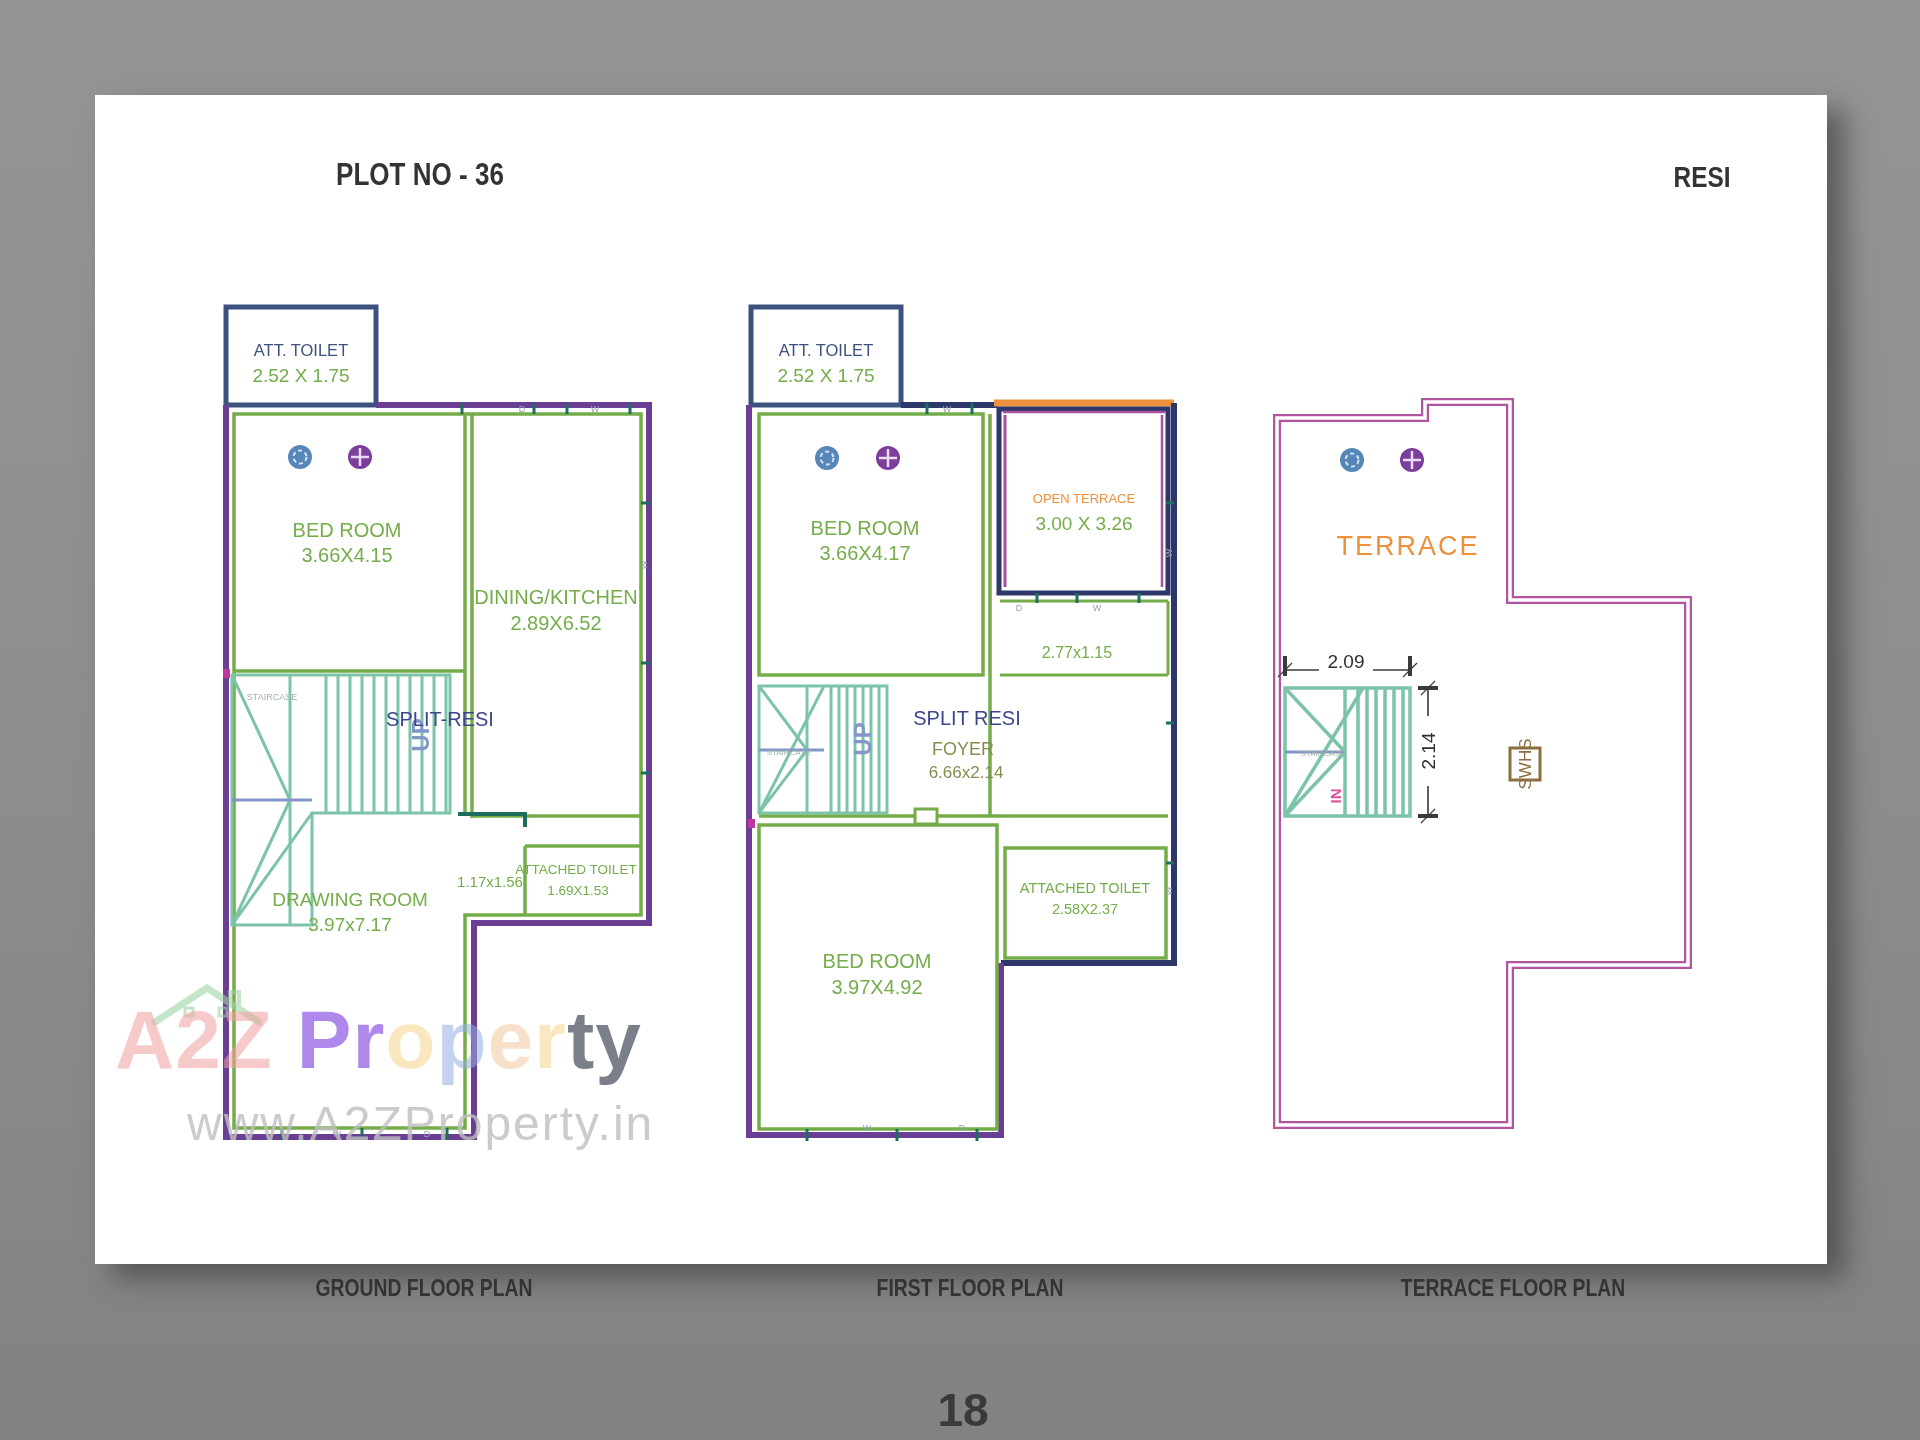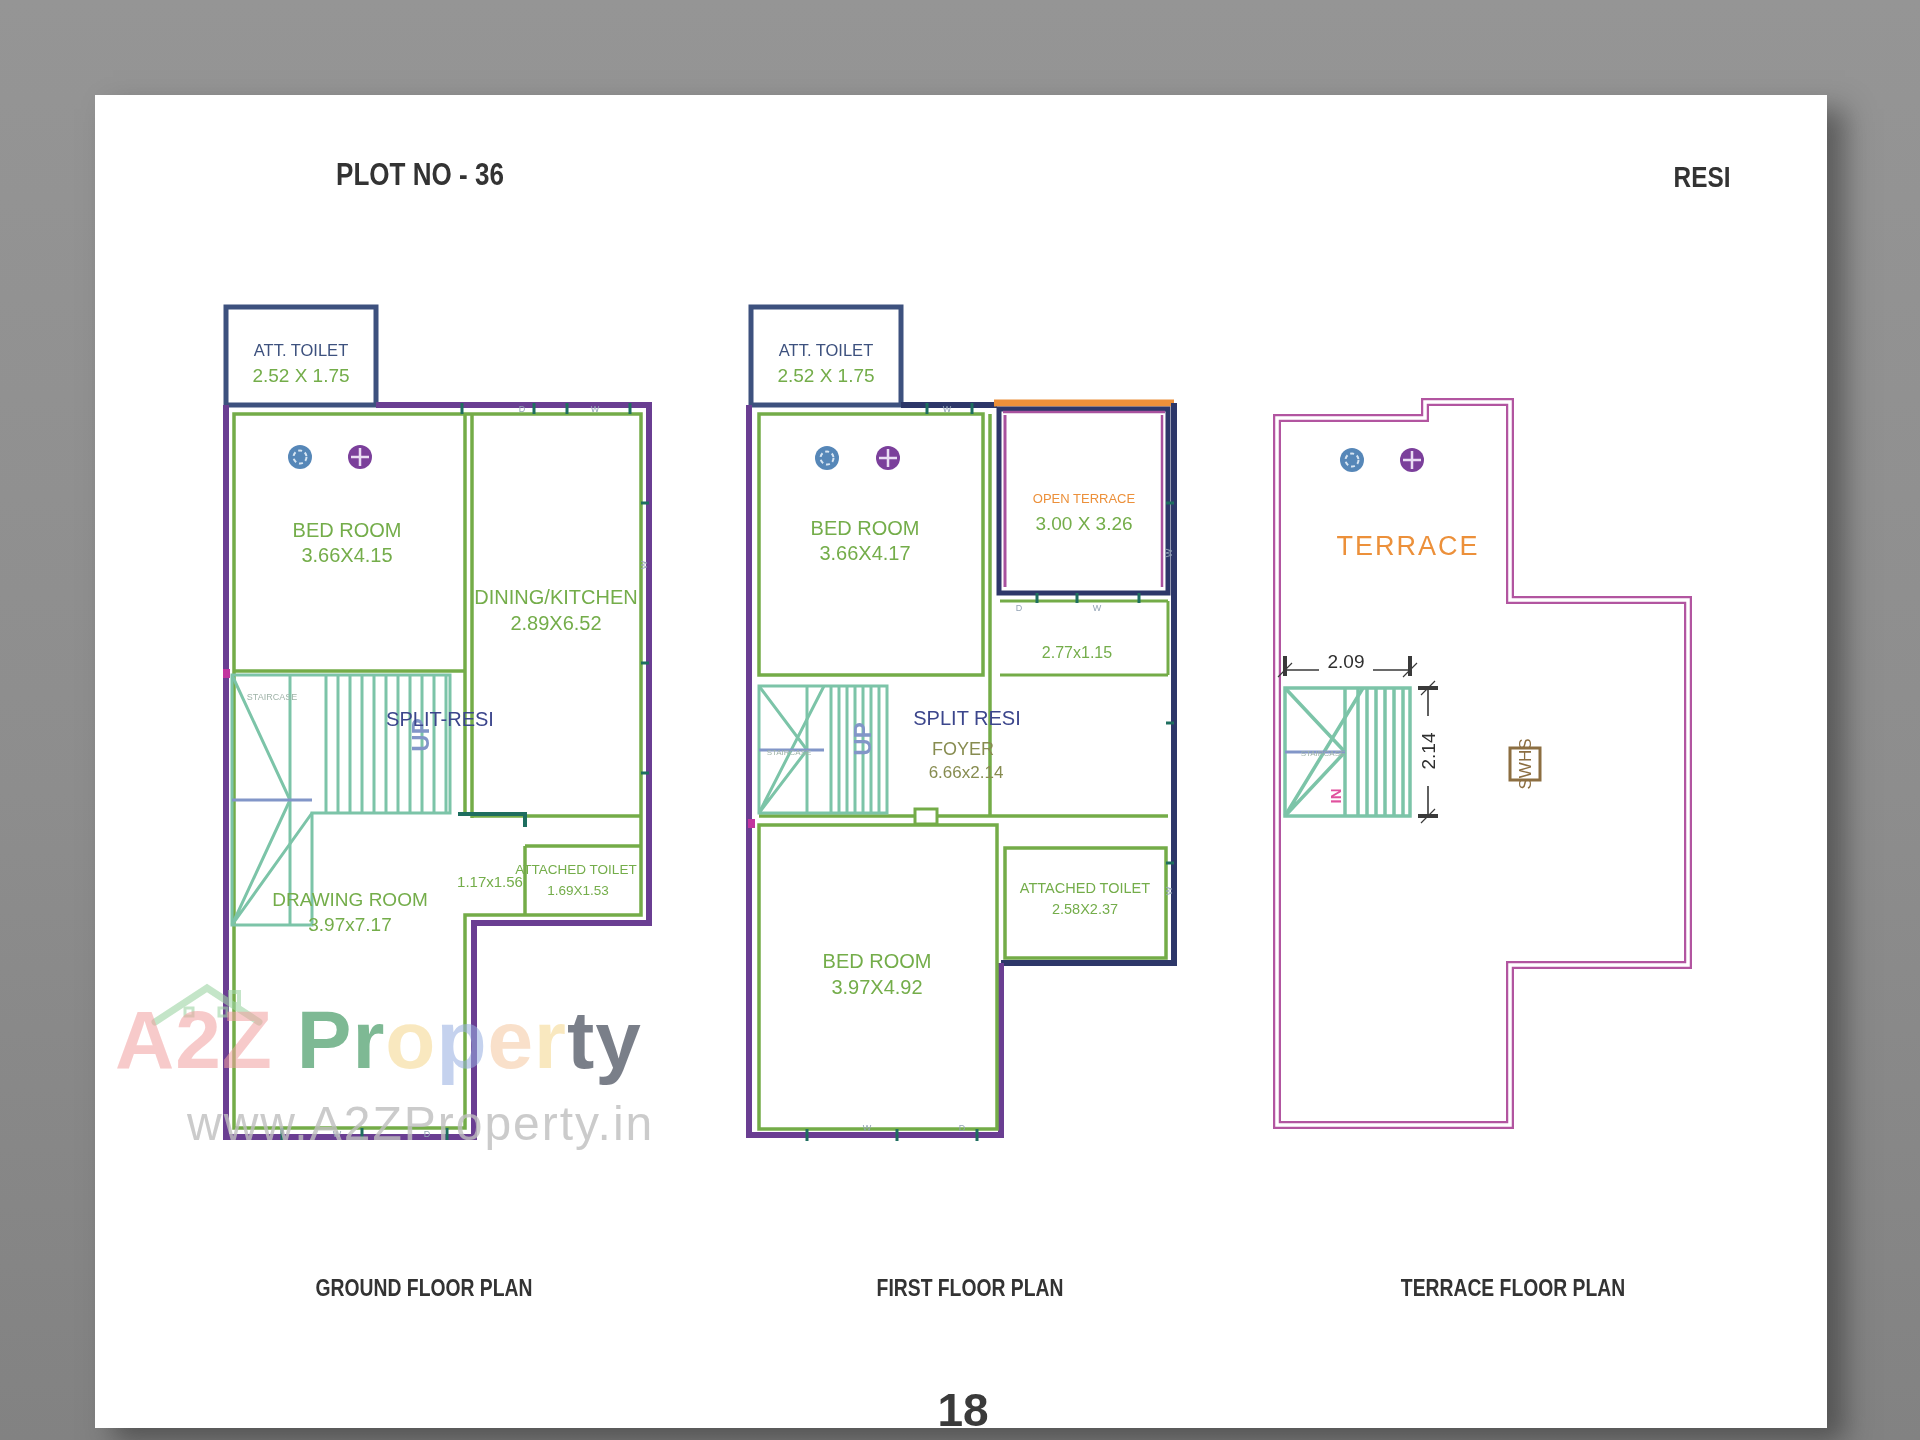--- a/index.html
+++ b/index.html
@@ -2,21 +2,21 @@
 <html><head>
 <meta charset="utf-8">
 <style>
   html,body{margin:0;padding:0;}
   body{
     width:1920px;height:1440px;position:relative;overflow:hidden;
     background:linear-gradient(180deg,#959595 0%,#8d8d8d 55%,#828282 100%);
     font-family:"Liberation Sans", sans-serif;
   }
   .sheet{
-    position:absolute;left:95px;top:95px;width:1732px;height:1333px;
+    position:absolute;left:95px;top:95px;width:1732px;height:1169px;
     background:#ffffff;
     box-shadow:18px 14px 26px rgba(45,45,45,.55);
   }
   .abs{position:absolute;}
   .hdr{
     font-weight:bold;color:#333;letter-spacing:0px;white-space:nowrap;
   }
   .title{left:325px;top:62px;font-size:31px;transform:translateX(-50%) scaleX(.84);}
   .resi{left:1607px;top:66px;font-size:29px;transform:translateX(-50%) scaleX(.84);}
   .caption{top:1180px;font-size:23px;transform:translateX(-50%) scaleX(.84);}
@@ -28,21 +28,21 @@
   svg{position:absolute;overflow:visible;}
   svg text{font-family:"Liberation Sans", sans-serif;}
   .wm1{
     left:20px;top:898px;font-size:82px;font-weight:bold;letter-spacing:1px;
     opacity:.55;white-space:nowrap;
   }
   .wm2{
     left:92px;top:958px;font-size:48px;color:#bfbfbf;letter-spacing:2px;
     opacity:.8;white-space:nowrap;margin-top:43px;
   }
-  .wm-c0{color:#f2a0a0;text-align:center;} .wm-c1{color:#15803d;} .wm-c2{color:#f5d78c;}
+  .wm-c0{color:#f2a0a0;text-align:center;} .wm-c1{color:#6d28d9;} .wm-c2{color:#f5d78c;}
   .wm-c3{color:#96afe1;} .wm-c4{color:#f5c8a0;} .wm-c5{color:#f5d78c;}
   .wm-c6{color:#0f172a;}
   .house{left:52px;top:885px;opacity:.6;}
 </style>
 </head>
 <body>
 
 <div class="sheet">
 
   <div class="abs hdr title">PLOT NO - 36</div>

